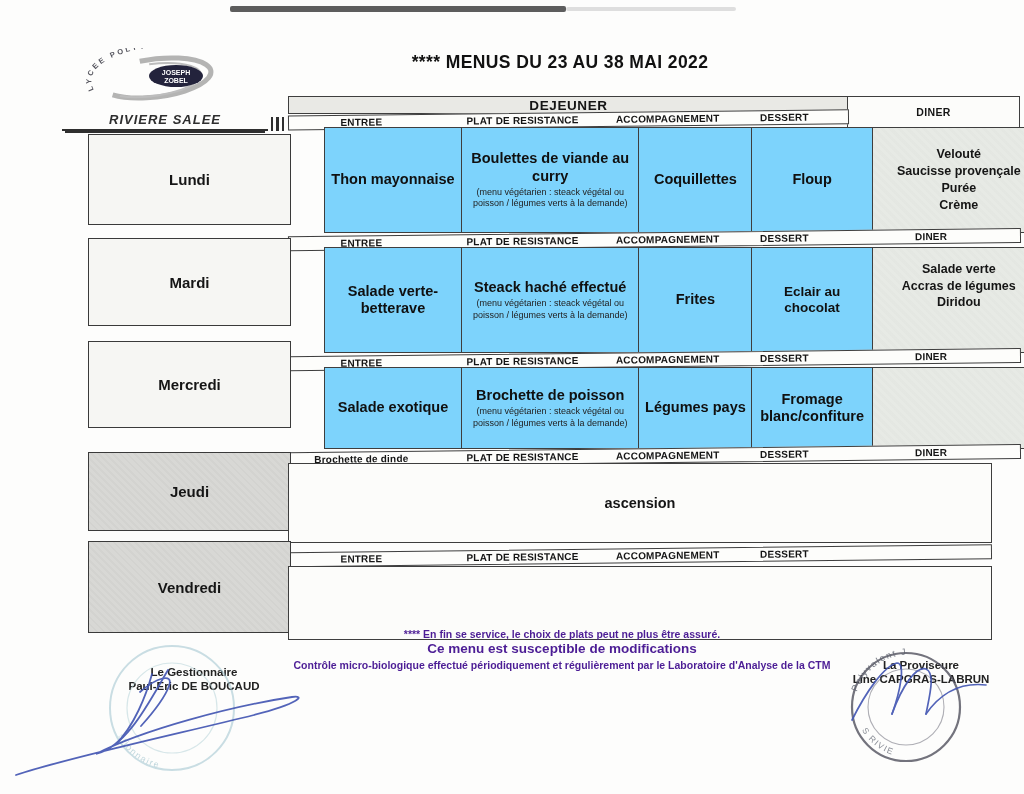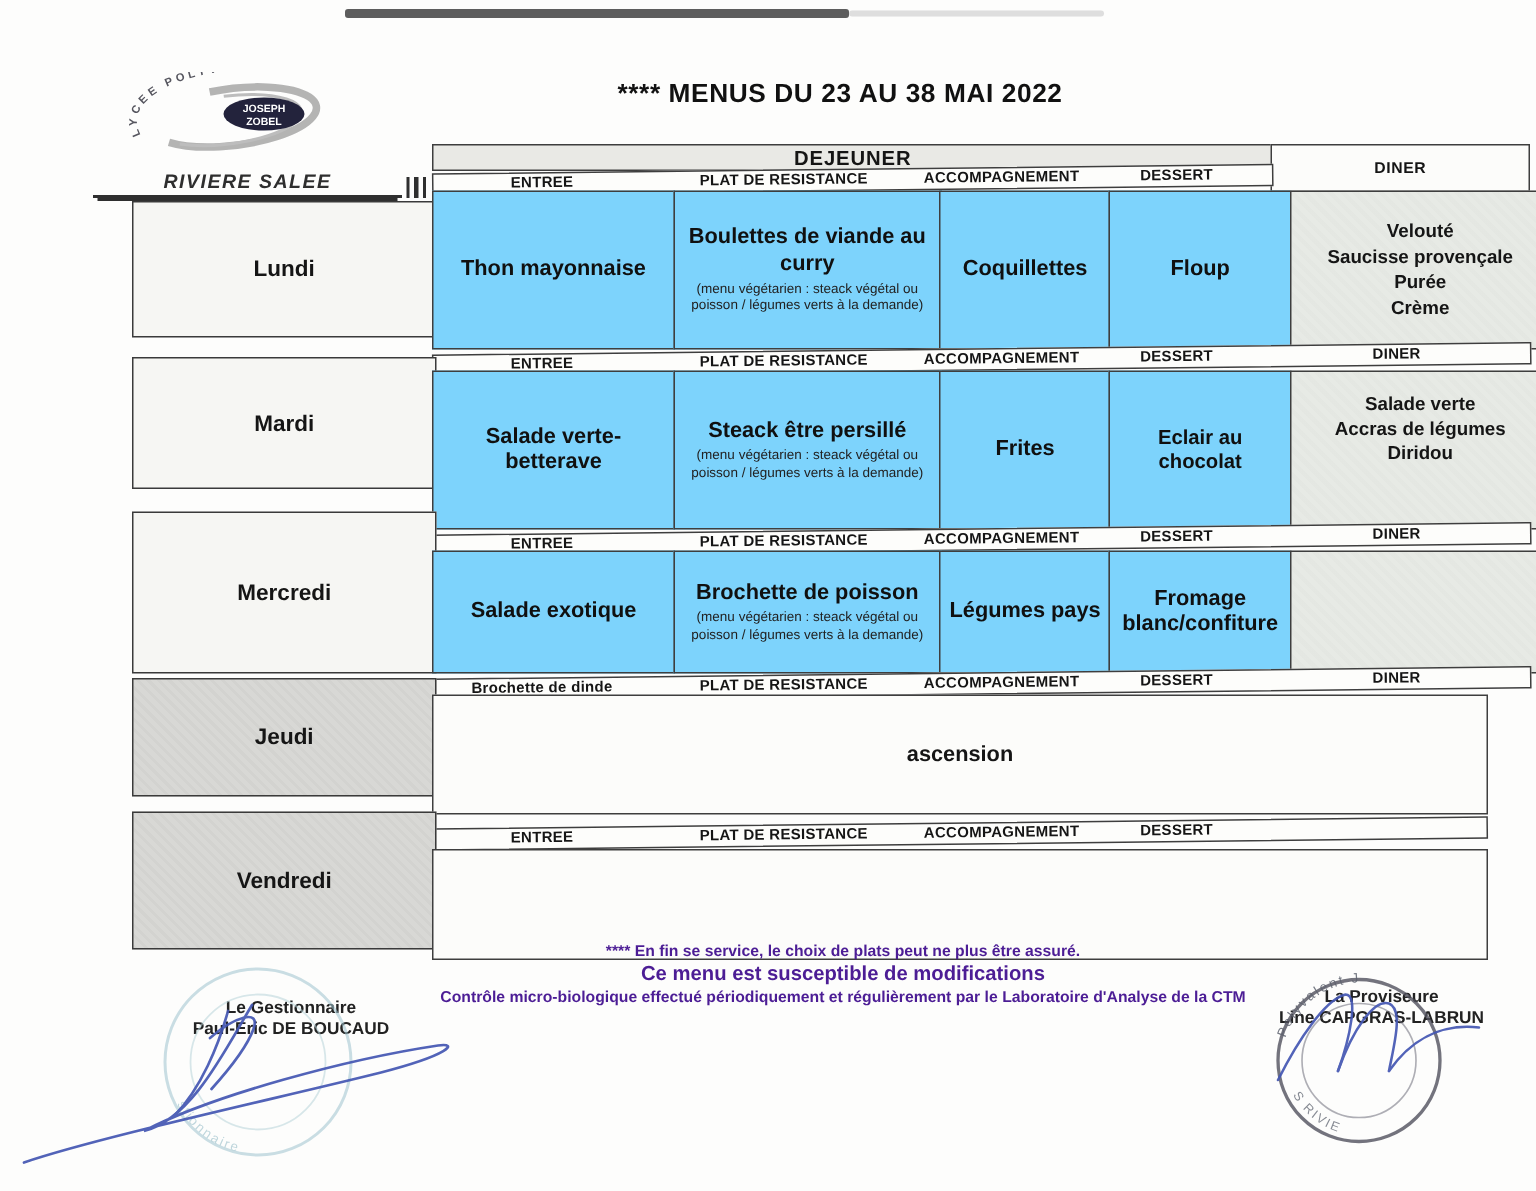--- a/index.html
+++ b/index.html
@@ -23,21 +23,21 @@
   .box{position:absolute;border:1.4px solid #3e3e3e;box-sizing:border-box;background:#fcfcfa;}
   .dej{left:288px;top:96px;width:561px;height:18px;background:#e9e9e5;display:flex;align-items:center;justify-content:center;font-weight:bold;font-size:13.5px;letter-spacing:.6px;}
   .dinhead{left:847px;top:96px;width:173px;height:32px;display:flex;align-items:center;justify-content:center;font-weight:bold;font-size:10.5px;letter-spacing:.4px;}
 
   .hstrip{position:absolute;left:288px;height:15px;border:1.3px solid #3e3e3e;box-sizing:border-box;background:#fdfdfb;display:flex;transform:rotate(-0.65deg);transform-origin:40% 50%;}
   .hstrip .seg{display:flex;align-items:center;justify-content:center;font-weight:bold;font-size:10px;letter-spacing:.2px;white-space:nowrap;}
 
   .crow{position:absolute;left:288px;display:flex;}
   .cell{border:1.3px solid #3e3e3e;box-sizing:border-box;background:#7dd3fc;display:flex;flex-direction:column;align-items:center;justify-content:center;text-align:center;padding:2px 3px;}
   .cell + .cell{margin-left:-1.3px;}
-  .w-ent{width:162px;} .w-plat{width:179px;} .w-acc{width:114px;} .w-des{width:122px;text-align:center;} .w-din{width:174px;}
+  .w-ent{width:138px;margin-left:36px;} .w-plat{width:179px;} .w-acc{width:114px;} .w-des{width:122px;text-align:center;} .w-din{width:174px;}
   .s-ent{width:144.7px;} .s-plat{width:177.7px;} .s-acc{width:112.7px;} .s-des{width:120.7px;} .s-din{width:172.7px;} .s-fill{flex:1;}
   .dish{font-weight:bold;font-size:14.5px;line-height:1.2;color:#101010;}
   .veg{font-size:9px;line-height:1.25;margin-top:2px;color:#222;}
   .diner-bg{background:#e7eae5;background-image:repeating-linear-gradient(45deg,rgba(0,0,0,0.012) 0 3px,rgba(0,0,0,0) 3px 6px);}
   .diner-text{font-weight:bold;font-size:12.5px;line-height:1.35;white-space:pre-line;}
   .merged{position:absolute;left:288px;width:704px;border:1.4px solid #3e3e3e;box-sizing:border-box;background:#fcfcfa;display:flex;align-items:center;justify-content:center;font-weight:bold;font-size:14.5px;}
 
   .daybox{position:absolute;left:88px;width:203px;border:1.5px solid #3a3a3a;box-sizing:border-box;background:#f6f6f3;display:flex;align-items:center;justify-content:center;font-weight:bold;font-size:15px;}
   .daybox.gray{background:#d8d8d5;background-image:repeating-linear-gradient(45deg,rgba(0,0,0,0.025) 0 2px,rgba(0,0,0,0) 2px 5px);}
 
@@ -128,21 +128,21 @@
     <div class="seg s-des">DESSERT</div>
     <div class="seg s-din">DINER</div>
   </div>
 
   <div class="daybox" style="top:238px;height:88px;">Mardi</div>
   <div class="crow" style="top:247px;height:106px;">
     <div class="cell w-ent">
         <div class="dish">Salade verte-betterave</div>
       </div>
     <div class="cell w-plat">
-      <div class="dish">Steack être persillé</div>
+      <div class="dish">Steack haché effectué</div>
       <div class="veg">(menu végétarien : steack végétal ou poisson / légumes verts à la demande)</div>
     </div>
     <div class="cell w-acc">
         <div class="dish">Frites</div>
       </div>
     <div class="cell w-des">
         <div class="dish" style="font-size:13.5px">Eclair au chocolat</div>
       </div>
     <div class="cell w-din diner-bg">
         <div class="diner-text" style="align-self:center;margin-top:-28px">Salade verte
@@ -152,21 +152,21 @@
   </div>
 
   <div class="hstrip" style="top:353px;width:733px;">
     <div class="seg s-ent">ENTREE</div>
     <div class="seg s-plat">PLAT DE RESISTANCE</div>
     <div class="seg s-acc">ACCOMPAGNEMENT</div>
     <div class="seg s-des">DESSERT</div>
     <div class="seg s-din">DINER</div>
   </div>
 
-  <div class="daybox" style="top:341px;height:108px;">Mercredi</div>
+  <div class="daybox" style="top:341px;height:87px;">Mercredi</div>
   <div class="crow" style="top:367px;height:82px;">
     <div class="cell w-ent">
         <div class="dish">Salade exotique</div>
       </div>
     <div class="cell w-plat">
       <div class="dish">Brochette de poisson</div>
       <div class="veg">(menu végétarien : steack végétal ou poisson / légumes verts à la demande)</div>
     </div>
     <div class="cell w-acc">
         <div class="dish">Légumes pays</div>

